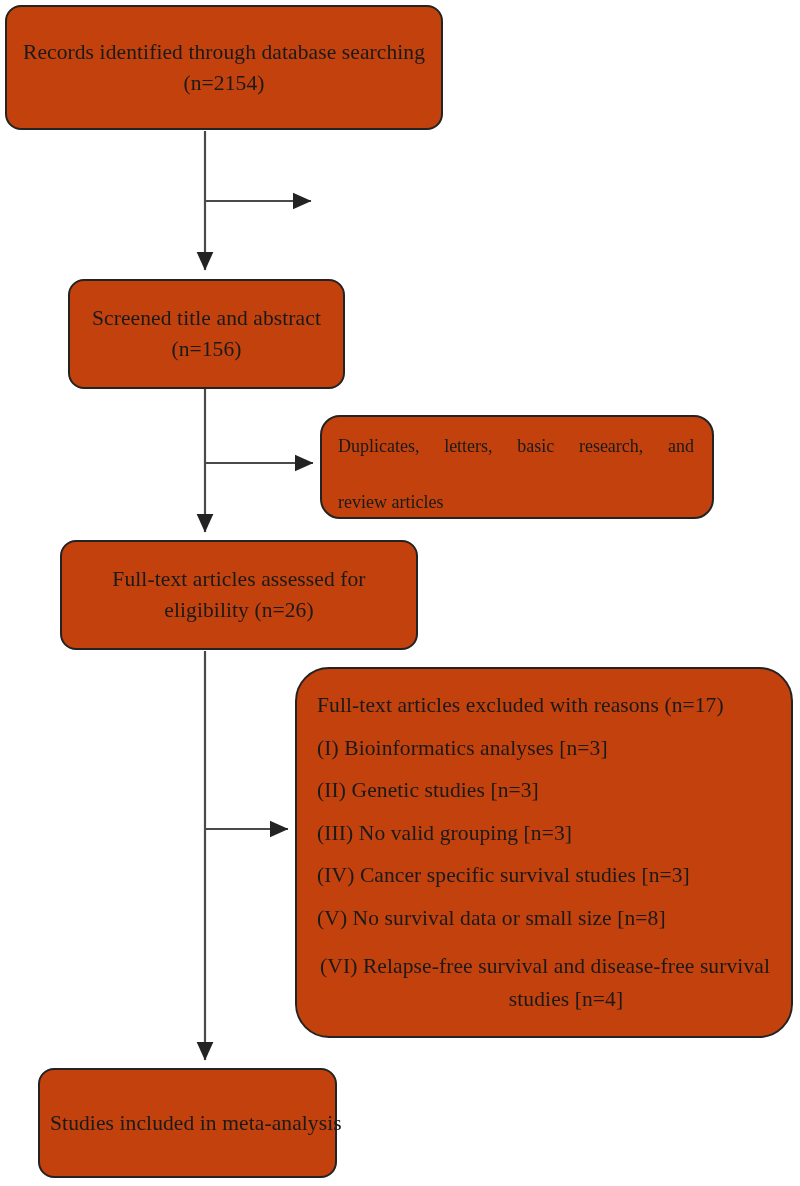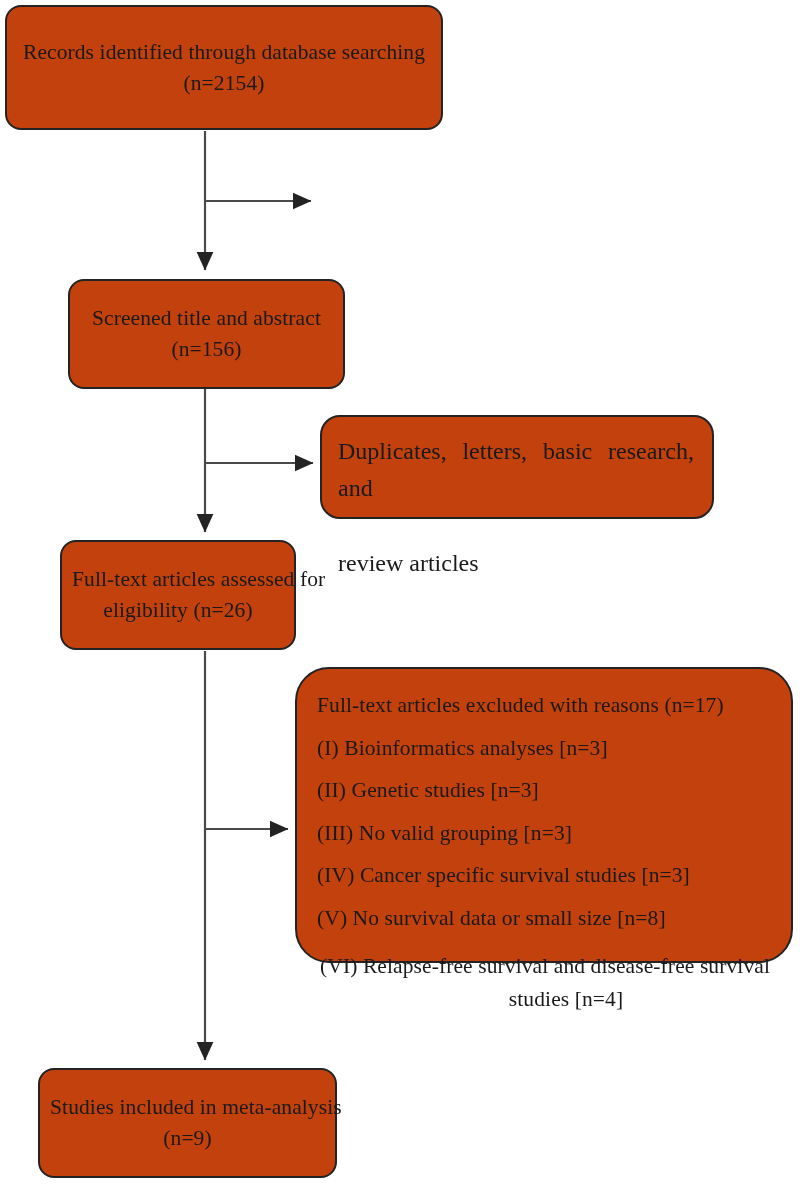--- a/index.html
+++ b/index.html
@@ -52,21 +52,21 @@
     justify-content: flex-start;
   }
   .node.leftjust .line {
     text-align: left;
     white-space: normal;
   }
   
   .justified {
     text-align: justify;
     text-align-last: left;
-    font-size: 24px;
+    font-size: 18px;
     line-height: 1.55;
   }
   .justified .stretch {
     display: block;
     text-align: justify;
   }
   .justified .stretch::after {
     content: "";
     display: inline-block;
     width: 100%;
@@ -146,36 +146,35 @@
     <span class="line">(n=156)</span>
   </div>
 
   <div class="node leftjust" id="box-duplicates" style="left:320px; top:415px; width:394px; height:104px; padding:16px 18px 0 16px; border-radius:20px;">
     <div class="justified">
       <span class="stretch">Duplicates, letters, basic research, and</span>
       <span>review articles</span>
     </div>
   </div>
 
-  <div class="node center" id="box-fulltext" style="left:60px; top:540px; width:236px; height:110px;">
+  <div class="node center" id="box-fulltext" style="left:60px; top:540px; width:358px; height:110px;">
     <span class="line">Full-text articles assessed for</span>
     <span class="line">eligibility (n=26)</span>
   </div>
 
-  <div class="node leftjust" id="box-exclusions" style="left:295px; top:667px; width:498px; height:296px;">
+  <div class="node leftjust" id="box-exclusions" style="left:295px; top:667px; width:498px; height:371px;">
     <span class="line">Full-text articles excluded with reasons (n=17)</span>
     <span class="line">(I) Bioinformatics analyses [n=3]</span>
     <span class="line">(II) Genetic studies [n=3]</span>
     <span class="line">(III) No valid grouping [n=3]</span>
     <span class="line">(IV) Cancer specific survival studies [n=3]</span>
     <span class="line">(V) No survival data or small size [n=8]</span>
     <span class="line wrap">
       <span>(VI) Relapse-free survival and disease-free survival</span>
       <span class="cont">studies [n=4]</span>
     </span>
   </div>
 
   <div class="node center" id="box-included" style="left:38px; top:1068px; width:299px; height:110px;">
     <span class="line">Studies included in meta-analysis</span>
-    <span class="line">(n=9)</span>
   </div>
 
 </div>
 
 </body></html>

